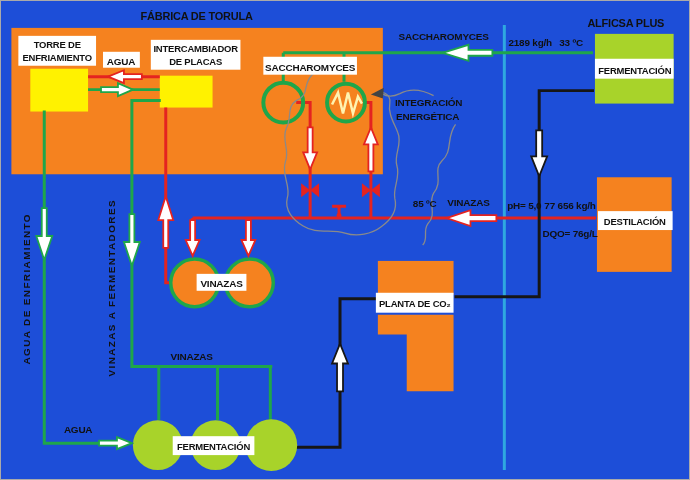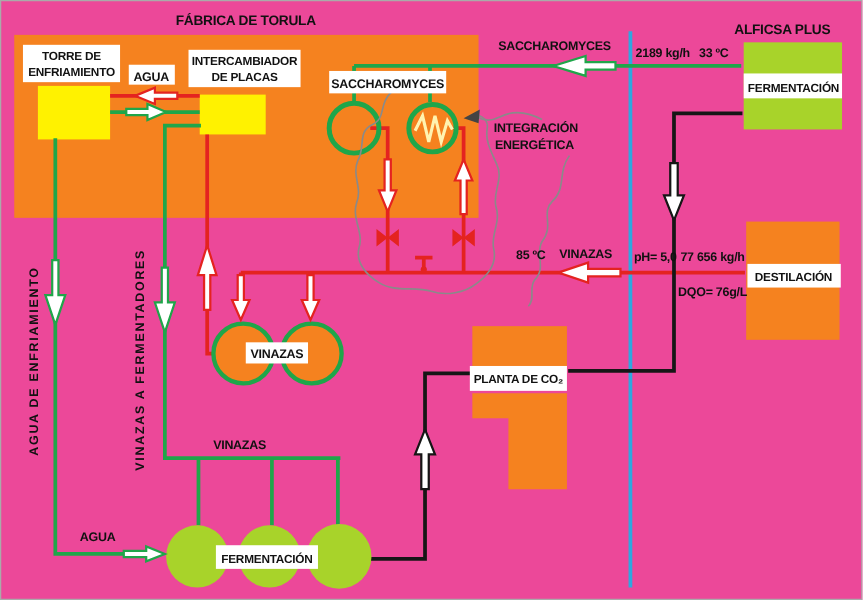--- a/index.html
+++ b/index.html
@@ -1,16 +1,16 @@
 <!DOCTYPE html>
 <html style="--orange: #F5821F; --yellow: #FFF200; --green: #1FA64A; --lime: #A8D32A; --red: #E42320; --blue: #2FA8E0; --lineblack: #161616;"><head>
 <meta charset="utf-8">
 <style>
   html,body{margin:0;padding:0;background:#fff;}
-  .stage{position:relative;width:688px;height:478px;background:#ec4899;border:1px solid #aaa;overflow:hidden;text-align:right;}
+  .stage{position:relative;width:688px;height:478px;background:#1d4ed8;border:1px solid #aaa;overflow:hidden;text-align:right;}
   svg{display:block;}
   .t{font-family:"Liberation Sans",sans-serif;font-weight:bold;fill:#111;letter-spacing:-0.2px;}
   .s9{font-size:9.5px;}
   .s10{font-size:10px;}
   .s11{font-size:11px;}
   .rot{font-size:10px;letter-spacing:1.4px;}
   .wbox{fill:#ffffff;}
   .gline{stroke:var(--green);stroke-width:3;fill:none;}
   .rline{stroke:var(--red);stroke-width:3;fill:none;}
   .kline{stroke:var(--lineblack);stroke-width:3;fill:none;}

